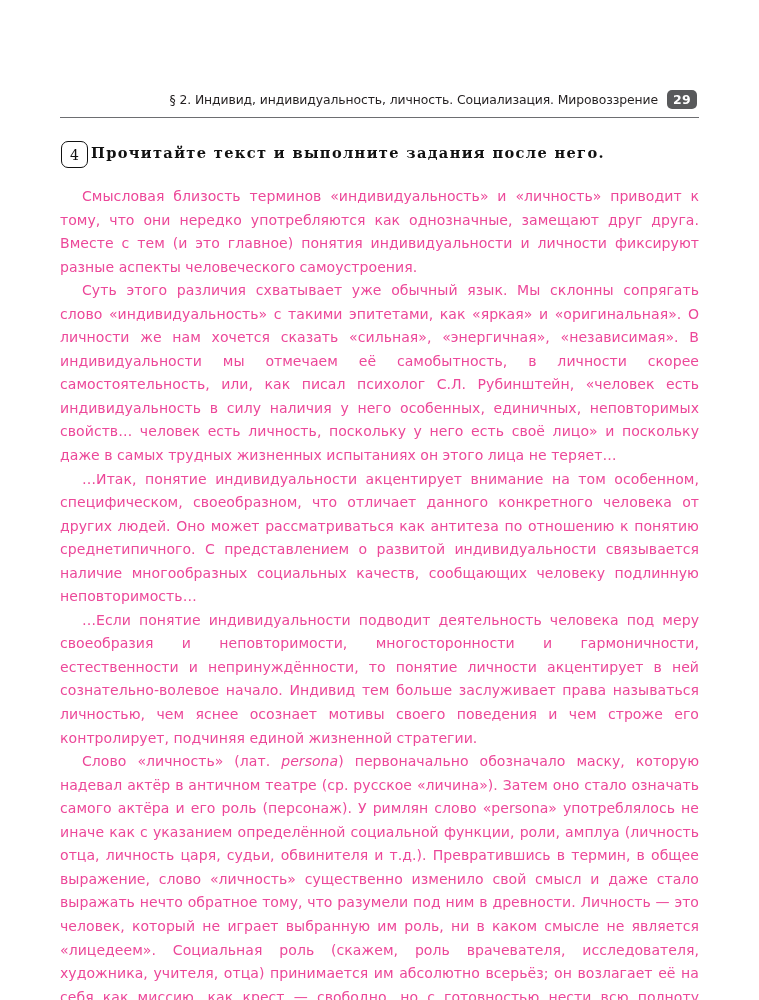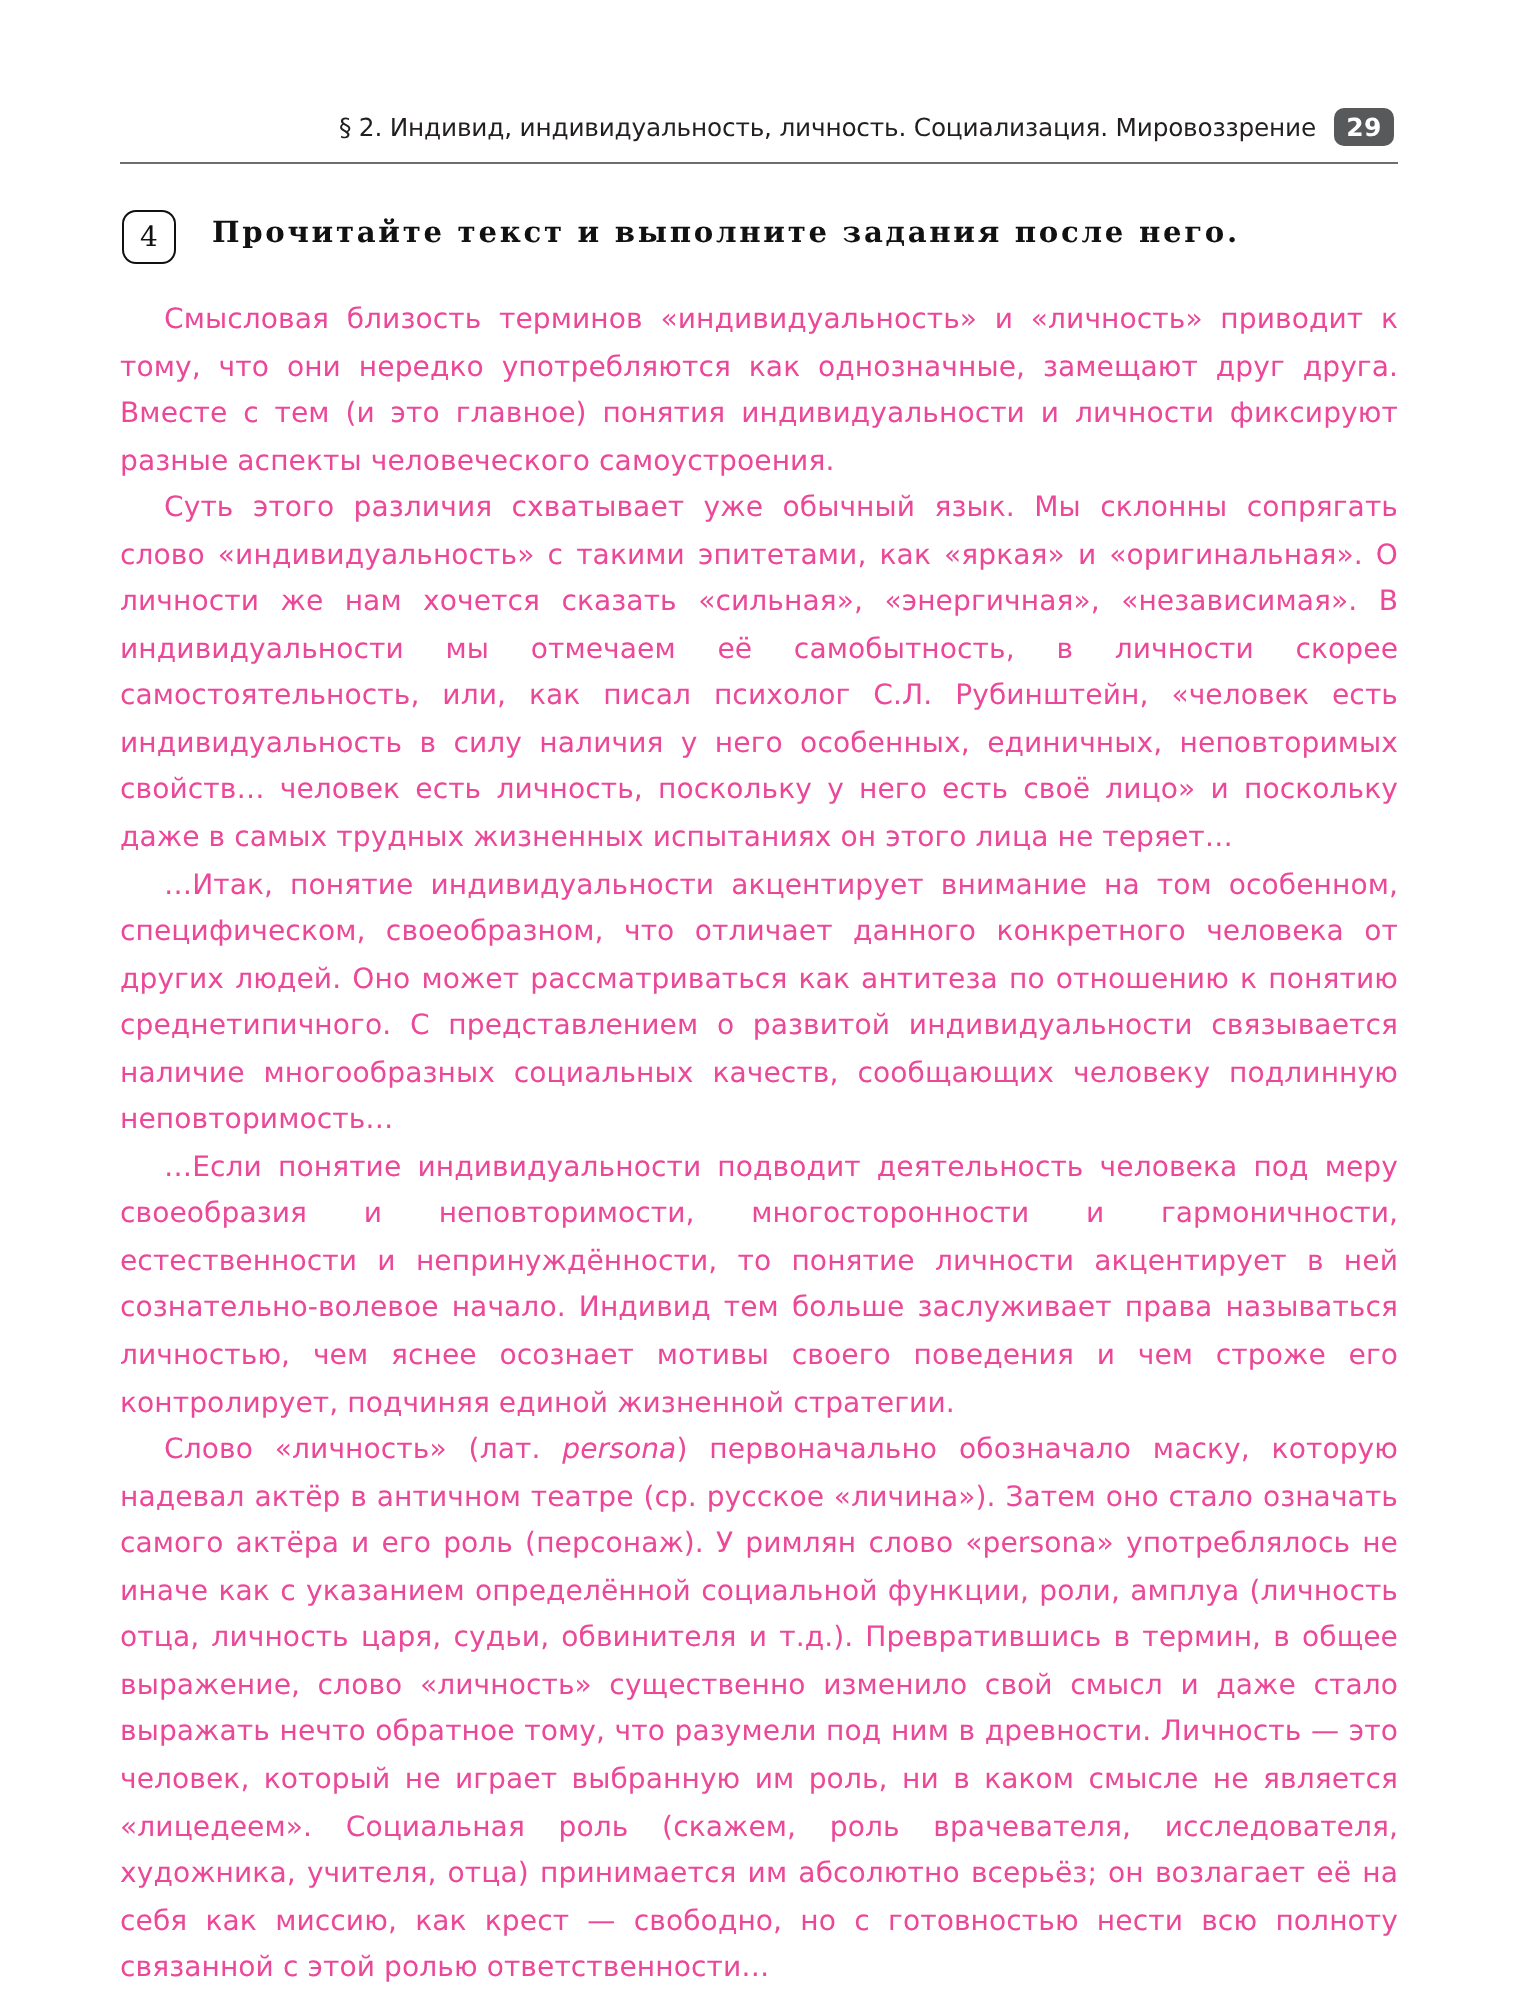--- a/index.html
+++ b/index.html
@@ -23,21 +23,21 @@
     padding: 0 60px;
   }
 
   
   .header {
     position: relative;
     display: flex;
     align-items: center;
     justify-content: flex-end;
     height: 30px;
-    margin-top: 48px;
+    margin-top: 84px;
     padding-right: 2px;
   }
   .header-title {
     font-size: 12.4px;
     letter-spacing: -0.1px;
     color: #231f20;
     white-space: nowrap;
   }
   .page-badge {
     margin-left: 9px;
@@ -78,21 +78,21 @@
     align-items: center;
     justify-content: center;
     font-family: "DejaVu Serif", serif;
     font-size: 14px;
     color: #111111;
     box-sizing: border-box;
     flex: 0 0 auto;
     margin-top: 1px;
   }
   .task-instruction {
-    margin-left: 18px;
+    margin-left: 3px;
     font-family: "DejaVu Serif", serif;
     font-weight: bold;
     font-size: 14.6px;
     letter-spacing: 1.35px;
     color: #111111;
     line-height: 1.35;
     padding-top: 3px;
   }
 
   

